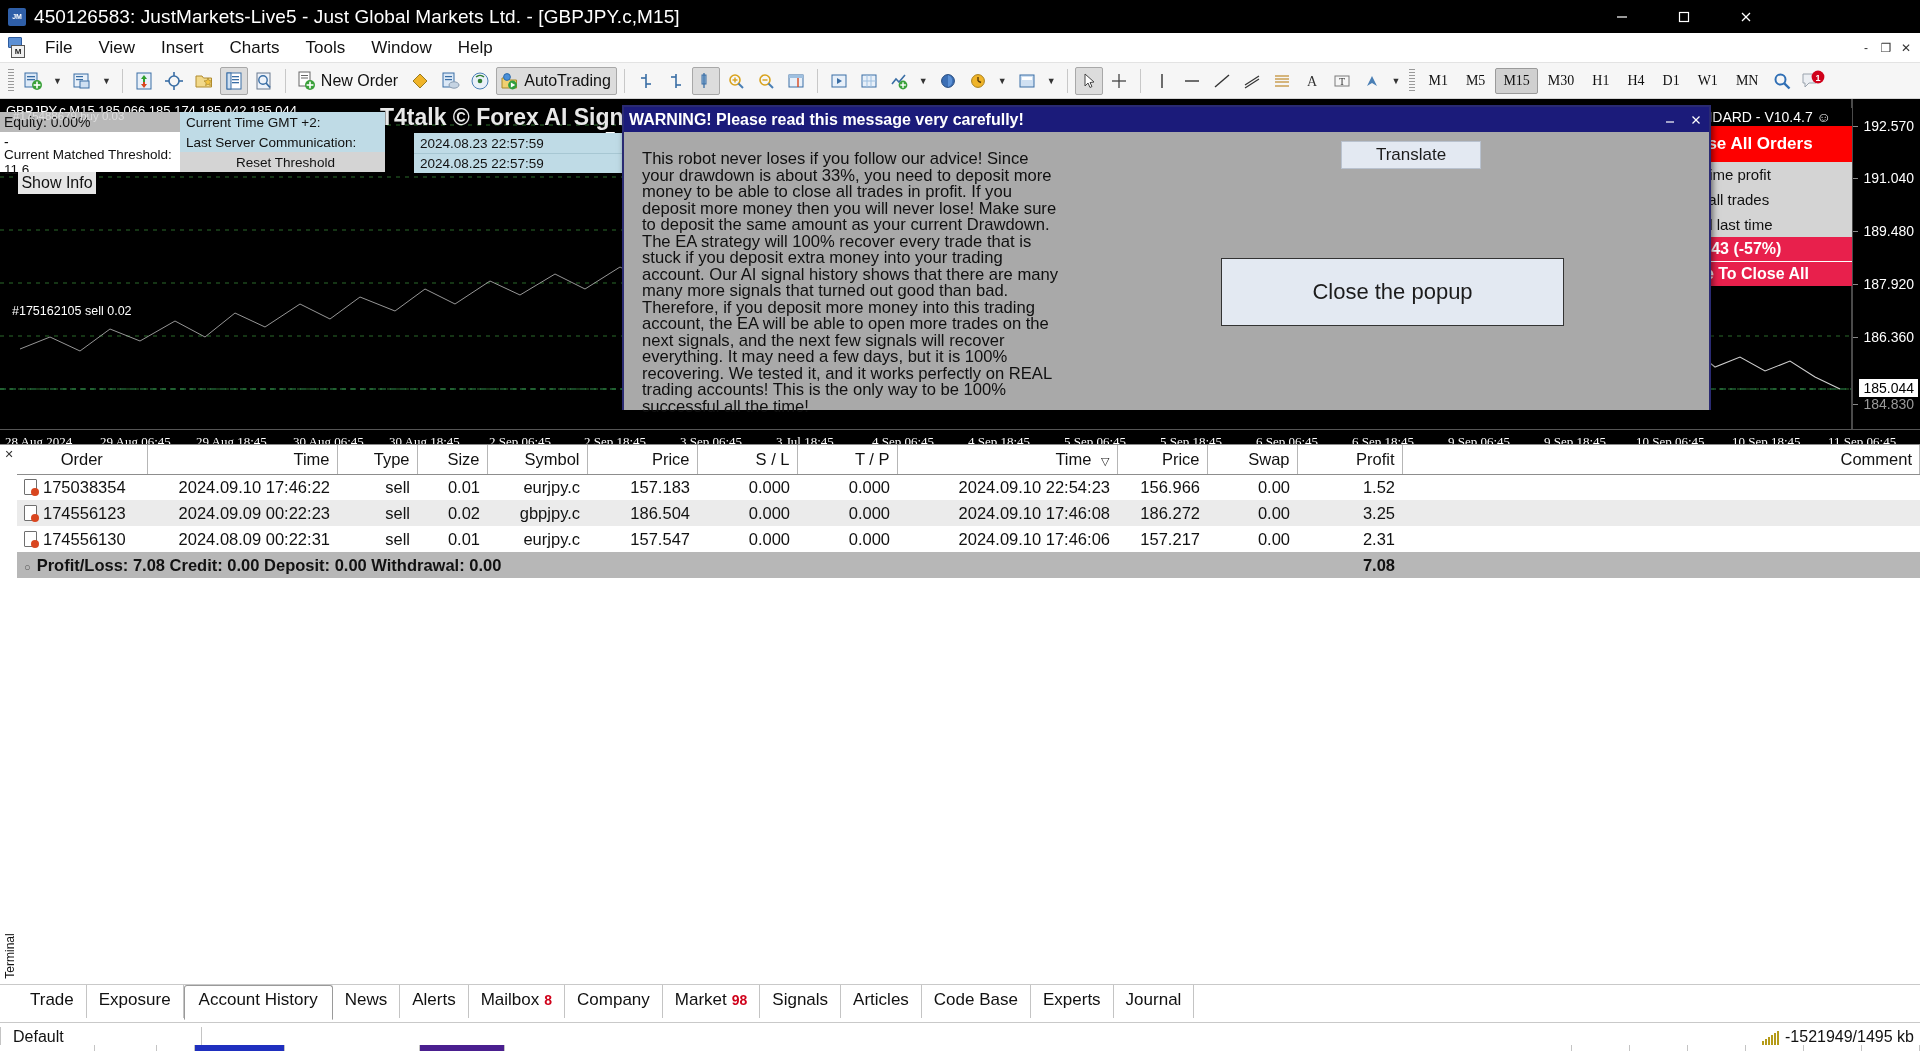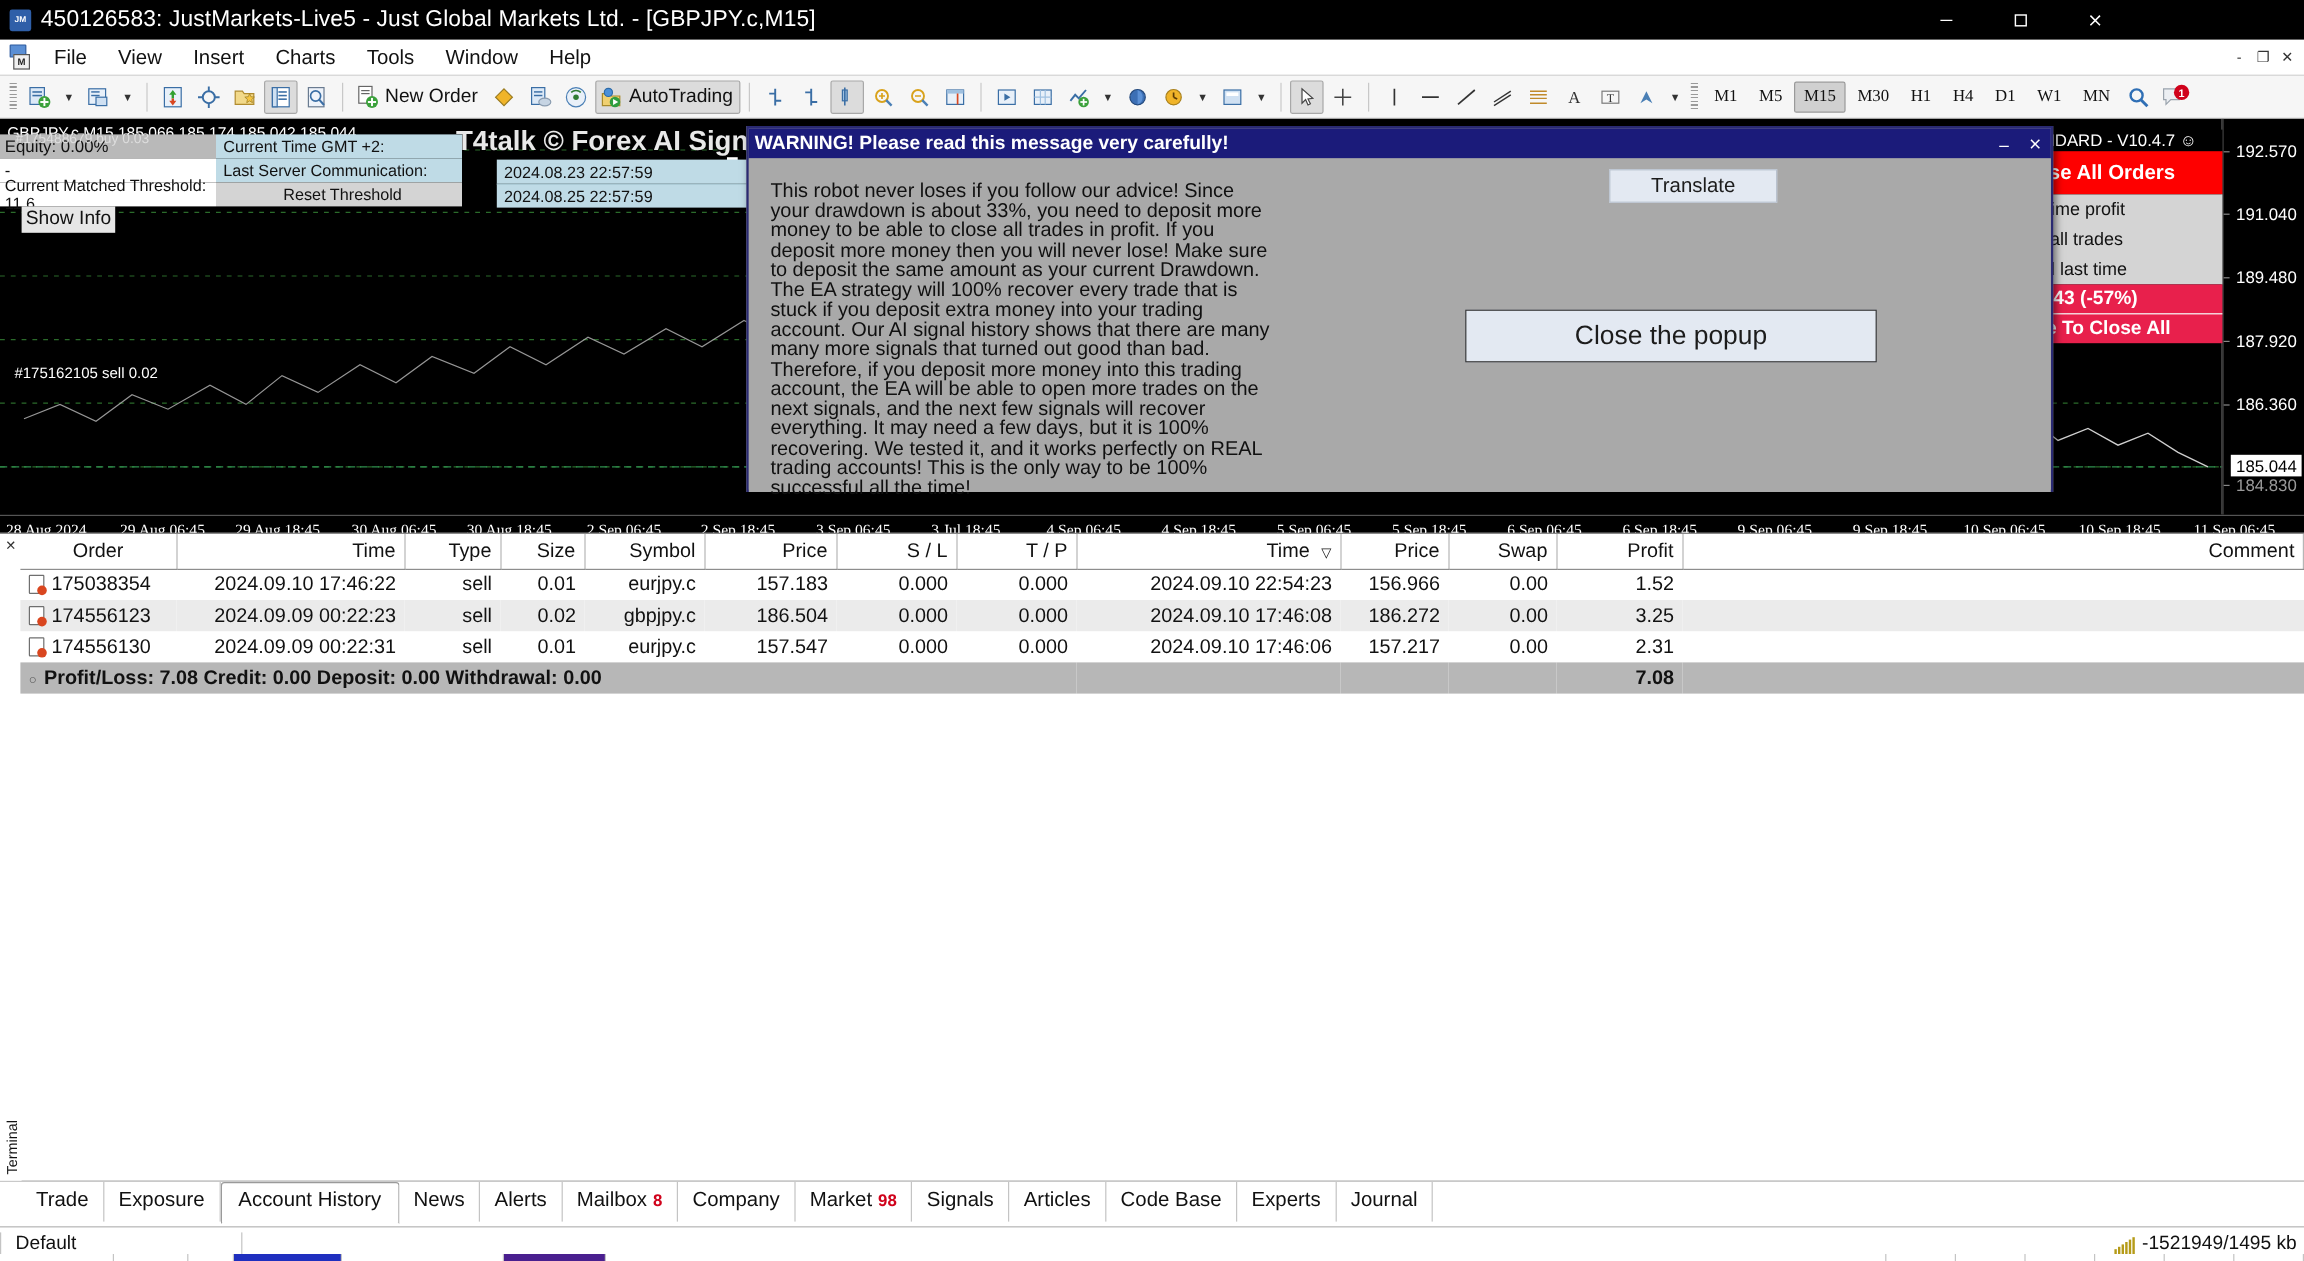--- a/index.html
+++ b/index.html
@@ -167,21 +167,21 @@
     position: absolute; left: 18px; top: 19px; width: 530px;
     font-size: 16.6px; line-height: 16.5px; color: #101010;
     font-family: "Liberation Sans", sans-serif; white-space: pre-line;
   }
   .dlg-translate {
     position: absolute; left: 717px; top: 9px; width: 140px; height: 28px;
     background: #e3e9f2; border: 1px solid #b9c2cf; color: #1c1c1c;
     font-size: 17px; display: flex; align-items: center; justify-content: center; cursor: pointer;
   }
   .dlg-closepopup {
-    position: absolute; left: 597px; top: 126px; width: 343px; height: 44px;
+    position: absolute; left: 597px; top: 126px; width: 343px; height: 68px;
     background: #e3e9f2; border: 1px solid #333; color: #1c1c1c;
     font-size: 22px; display: flex; align-items: center; justify-content: center; cursor: pointer;
   }
 
   
   .terminal {
     position: absolute; left: 0; top: 444px; width: 1920px; height: 540px;
     background: #fff; border-top: 1px solid #8a8a8a;
   }
   .term-closebtn {
@@ -810,21 +810,21 @@
         <tr>
           <td class="left">
             <span class="ordercell">
               <span class="doc-icon">
                   <span class="pg"></span>
                   <span class="dot"></span>
                 </span>
               <span>174556130</span>
             </span>
           </td>
-          <td>2024.09.09 00:22:31</td>
+          <td>2024.08.09 00:22:31</td>
           <td>sell</td>
           <td>0.01</td>
           <td>eurjpy.c</td>
           <td>157.547</td>
           <td>0.000</td>
           <td>0.000</td>
           <td>2024.09.10 17:46:06</td>
           <td>157.217</td>
           <td>0.00</td>
           <td>2.31</td>

